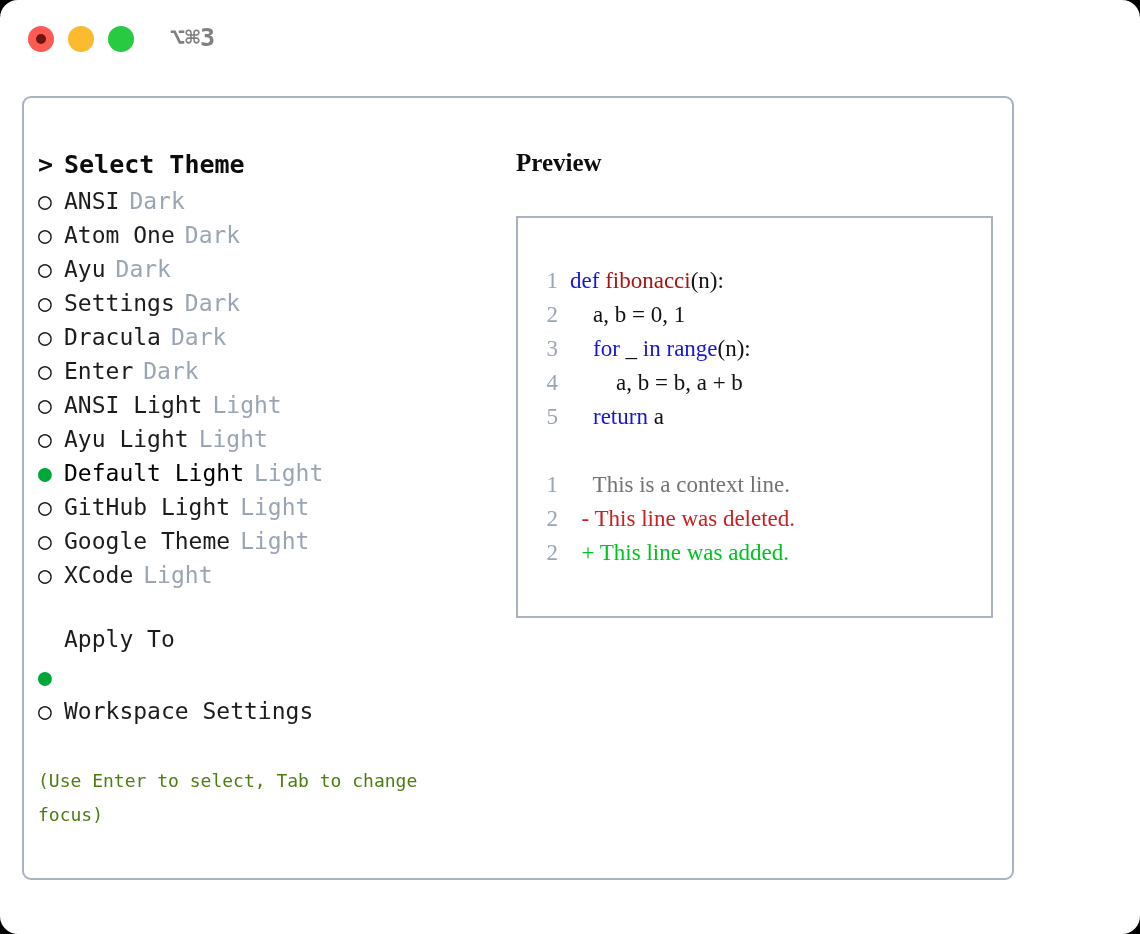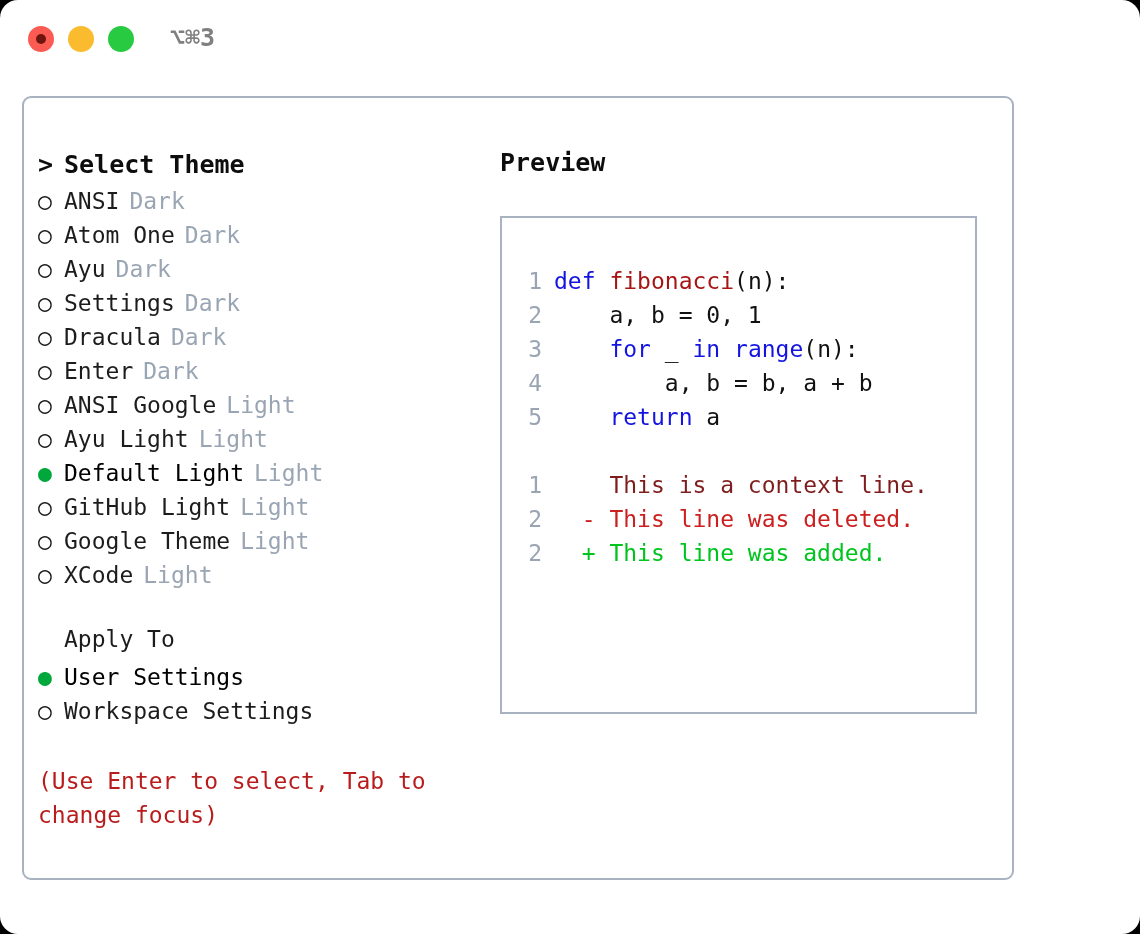--- a/index.html
+++ b/index.html
@@ -111,41 +111,42 @@
   .spacer-row { height: 34px; }
   .section-label {
     color: #1c1c1c;
     font-size: 23px;
   }
   #hint {
     position: absolute;
     left: 14px;
     top: 666px;
     width: 410px;
-    font-size: 23px;
+    font-size: 18px;
     line-height: 34px;
-    color: #b91c1c;
+    color: #4d7c0f;
   }
   
   #right-col {
     position: absolute;
-    left: 476px;
+    left: 492px;
     top: 50px;
     width: 495px;
+    font-family: Liberation Serif, serif;
   }
   #preview-title {
     font-size: 25px;
     font-weight: bold;
     color: #0d0d0d;
     margin: 0 0 38px 0;
     line-height: 30px;
   }
   #preview-box {
     width: 477px;
-    height: 498px;
+    height: 402px;
     border: 2px solid #a8b2c1;
     box-sizing: border-box;
     background: #ffffff;
     position: relative;
   }
   #code-area {
     position: absolute;
     left: 14px;
     top: 46px;
     font-size: 23px;
@@ -156,21 +157,21 @@
   .ln {
     display: inline-block;
     width: 26px;
     text-align: right;
     color: #9aa5b4;
     margin-right: 12px;
   }
   .kw   { color: #1414e0; }
   .fn   { color: #a81414; }
   .plain{ color: #111111; }
-  .ctx  { color: #7f1d1d; }
+  .ctx  { color: #737373; }
   .del  { color: #cc2020; }
   .add  { color: #00c41e; }
   .blank-code-line { height: 34px; }
 </style>
 </head>
 <body>
 
 <div id="window">
 
   <div id="titlebar">
@@ -188,36 +189,36 @@
         <span class="marker">&gt;</span><span>Select Theme</span>
       </div>
 
       <div id="theme-items">
           <div class="row"><span class="marker marker-dot-empty">○</span><span class="label">ANSI</span><span class="tag">Dark</span></div>
           <div class="row"><span class="marker marker-dot-empty">○</span><span class="label">Atom One</span><span class="tag">Dark</span></div>
           <div class="row"><span class="marker marker-dot-empty">○</span><span class="label">Ayu</span><span class="tag">Dark</span></div>
           <div class="row"><span class="marker marker-dot-empty">○</span><span class="label">Settings</span><span class="tag">Dark</span></div>
           <div class="row"><span class="marker marker-dot-empty">○</span><span class="label">Dracula</span><span class="tag">Dark</span></div>
           <div class="row"><span class="marker marker-dot-empty">○</span><span class="label">Enter</span><span class="tag">Dark</span></div>
-          <div class="row"><span class="marker marker-dot-empty">○</span><span class="label">ANSI Google</span><span class="tag">Light</span></div>
+          <div class="row"><span class="marker marker-dot-empty">○</span><span class="label">ANSI Light</span><span class="tag">Light</span></div>
           <div class="row"><span class="marker marker-dot-empty">○</span><span class="label">Ayu Light</span><span class="tag">Light</span></div>
           <div class="row"><span class="marker marker-dot-filled">●</span><span class="label selected">Default Light</span><span class="tag">Light</span></div>
           <div class="row"><span class="marker marker-dot-empty">○</span><span class="label">GitHub Light</span><span class="tag">Light</span></div>
           <div class="row"><span class="marker marker-dot-empty">○</span><span class="label">Google Theme</span><span class="tag">Light</span></div>
           <div class="row"><span class="marker marker-dot-empty">○</span><span class="label">XCode</span><span class="tag">Light</span></div>
         </div>
 
       <div class="row spacer-row"></div>
 
       <div class="row">
         <span class="marker"></span><span class="section-label">Apply To</span>
       </div>
 
       <div id="apply-items">
-          <div class="row"><span class="marker marker-dot-filled">●</span><span class="label selected">User Settings</span></div>
+          <div class="row"><span class="marker marker-dot-filled">●</span></div>
           <div class="row"><span class="marker marker-dot-empty">○</span><span class="label">Workspace Settings</span></div>
         </div>
     </div>
 
     <div id="hint">(Use Enter to select, Tab to change focus)</div>
 
     <div id="right-col">
       <div id="preview-title">Preview</div>
       <div id="preview-box">
         <div id="code-area"><div class="code-line"><span class="ln">1</span><span class="kw">def</span><span class="plain"> </span><span class="fn">fibonacci</span><span class="plain">(n):</span></div><div class="code-line"><span class="ln">2</span><span class="plain">    </span><span class="plain">a, b = 0, 1</span></div><div class="code-line"><span class="ln">3</span><span class="plain">    </span><span class="kw">for</span><span class="plain"> _ </span><span class="kw">in</span><span class="plain"> </span><span class="kw">range</span><span class="plain">(n):</span></div><div class="code-line"><span class="ln">4</span><span class="plain">        </span><span class="plain">a, b = b, a + b</span></div><div class="code-line"><span class="ln">5</span><span class="plain">    </span><span class="kw">return</span><span class="plain"> a</span></div><div class="blank-code-line"></div><div class="code-line"><span class="ln">1</span><span class="ctx">   </span><span class="ctx"> This is a context line.</span></div><div class="code-line"><span class="ln">2</span><span class="del">  -</span><span class="del"> This line was deleted.</span></div><div class="code-line"><span class="ln">2</span><span class="add">  +</span><span class="add"> This line was added.</span></div></div>

